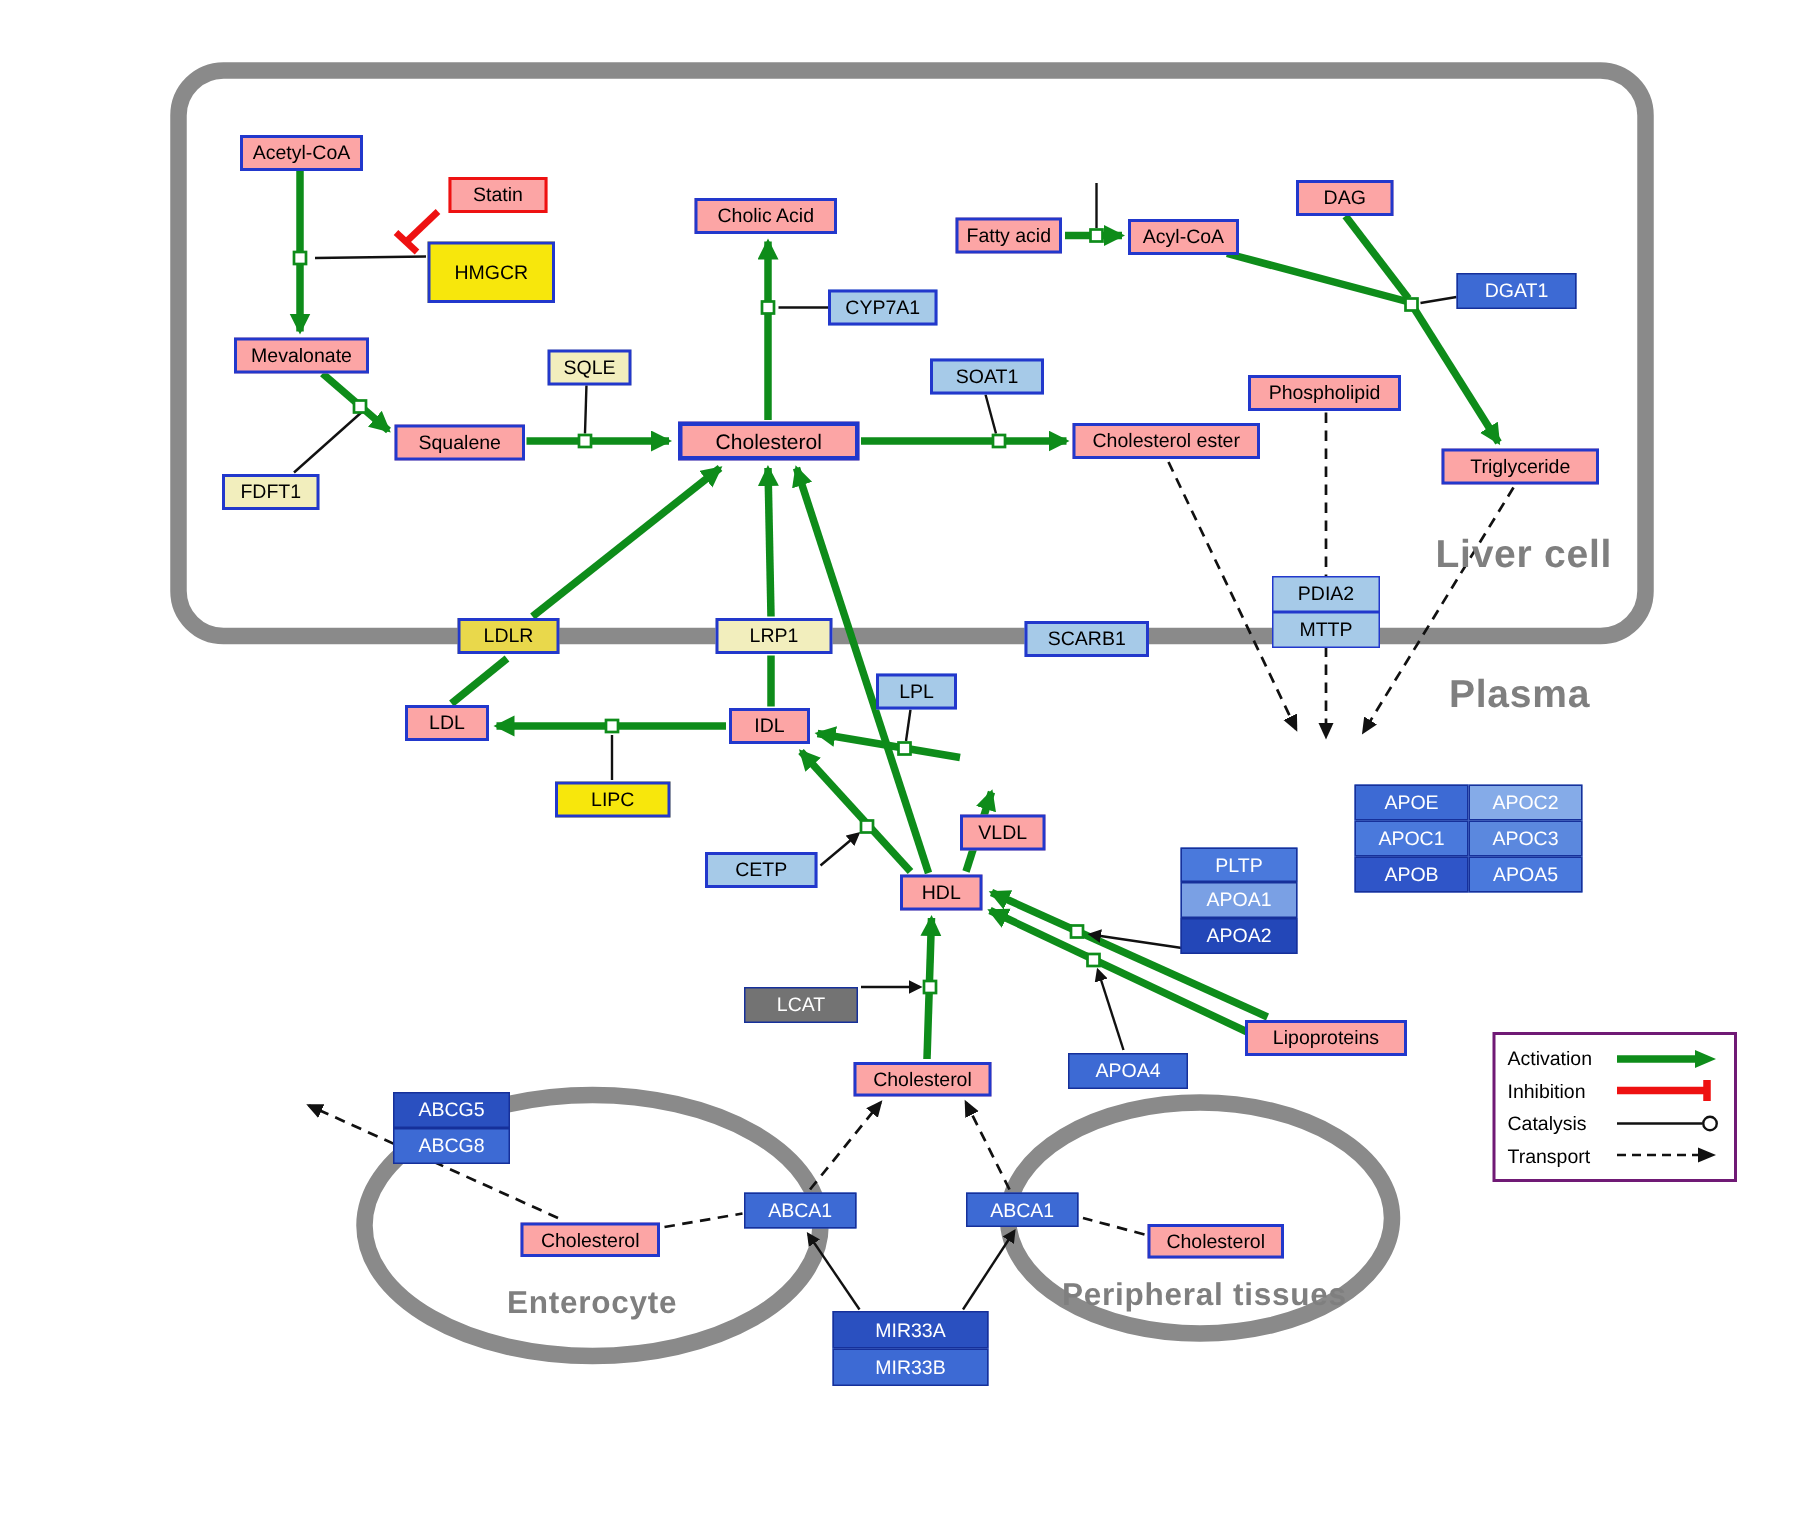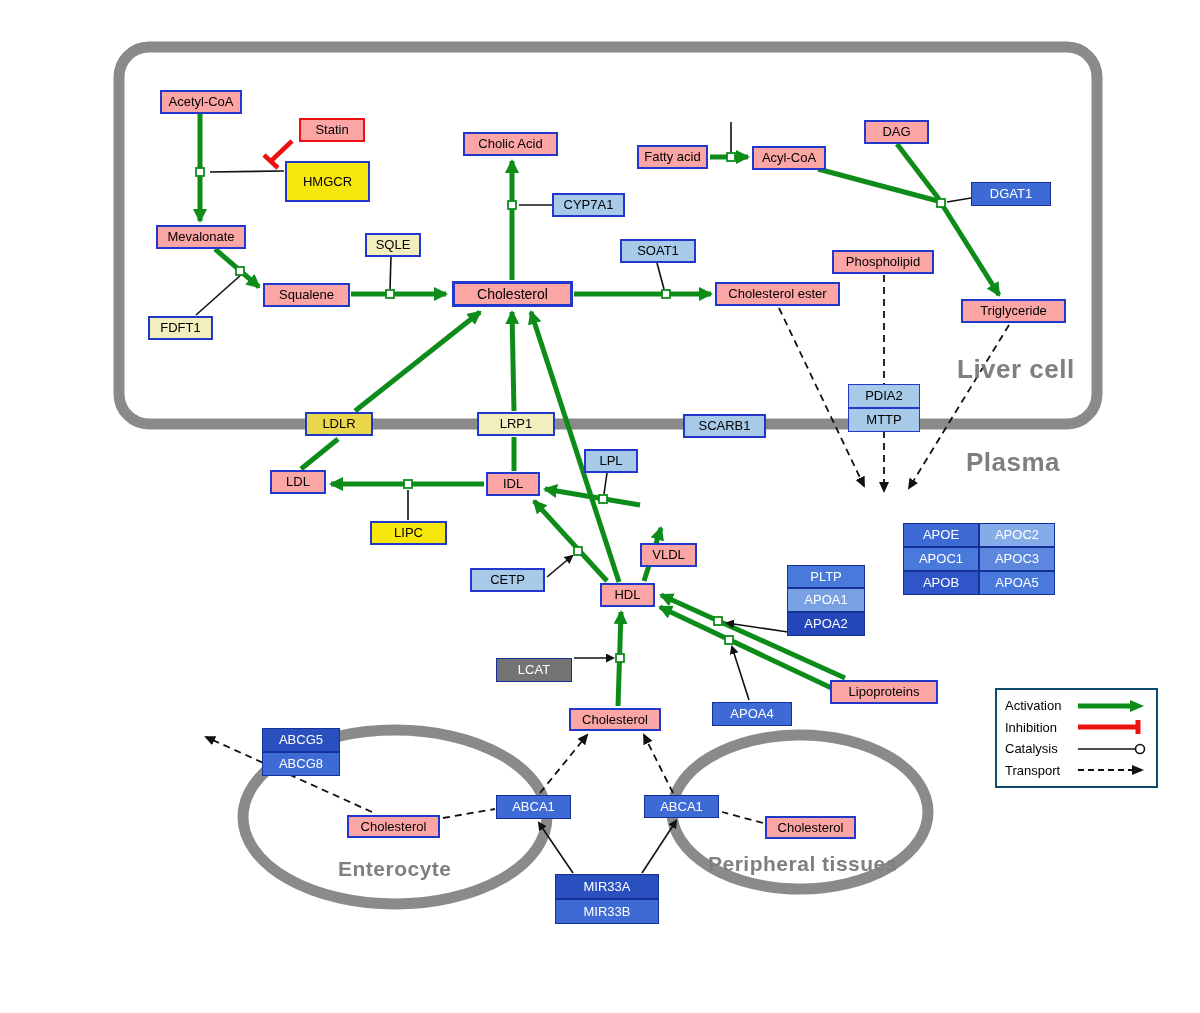--- a/index.html
+++ b/index.html
@@ -15,21 +15,21 @@
   .redb  { border-color:#ee1111; border-width:2.5px;margin-left:40px; }
   .yellow{ background:#f7e70c; }
   .dyellow{ background:#e9d84b; }
   .pale  { background:#f2eebd; }
   .lblue { background:#a6cae8; }
   .blue  { color:#fff; border:1.5px solid #16309a; }
   .wrap2 { white-space:normal; }
   .comp-label { position:absolute; z-index:2; color:#7f7f7f; font-weight:bold; letter-spacing:0.5px; }
   .legend {
     position:absolute; z-index:4; left:995px; top:688px; width:163px; height:100px;
-    box-sizing:border-box; background:#fff; border:2px solid #0c4a6e;
+    box-sizing:border-box; background:#fff; border:2px solid #701a75;
     display:flex; flex-direction:column; justify-content:space-around; padding:5px 8px;
   }
   .legend-row { display:flex; align-items:center; justify-content:space-between; }
   .legend-row span { font-size:13px; color:#000; }
 </style>
 </head>
 <body>
 
 <div class="canvas">
 

